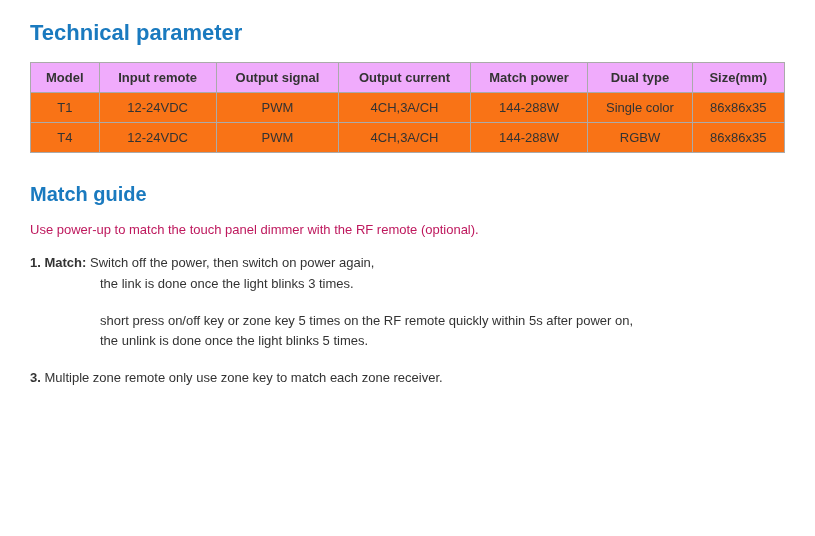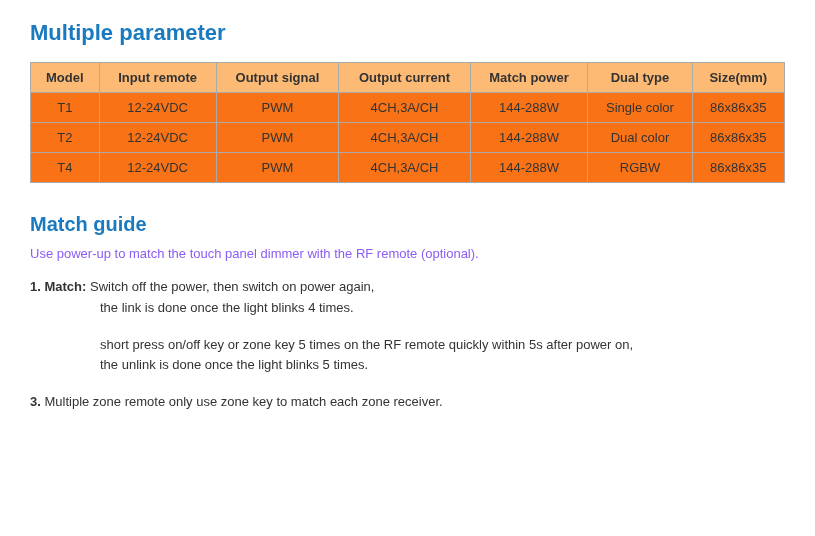--- a/index.html
+++ b/index.html
@@ -34,37 +34,37 @@
 
     .tech-table th,
     .tech-table td {
       border: 1px solid #aaaaaa;
       padding: 7px 10px;
       text-align: center;
     }
 
     .tech-table th {
       font-weight: bold;
-      background: #fdba74;
+      background: #f0abfc;
     }
 
     .tech-table td {
       background: #f97316;
     }
 
     .section-title {
       color: #1a7abf;
       font-size: 20px;
       font-weight: bold;
-      margin-bottom: 10px;
+      margin-bottom: 16px;
     }
 
     .intro-text {
       font-size: 13px;
-      color: #8b5cf6;
+      color: #be185d;
       margin-bottom: 14px;
     }
 
     .match-list {
       list-style: none;
       padding: 0;
       margin: 0;
     }
 
     .match-list li {
@@ -75,21 +75,21 @@
     }
 
     .match-list li .sub-line {
       display: block;
       margin-left: 70px;
     }
   </style>
 </head>
 <body>
 
-<h1 class="page-title">Multiple parameter</h1>
+<h1 class="page-title">Technical parameter</h1>
 
 <table class="tech-table">
   <thead>
     <tr>
     <th>Model</th>
         <th>Input remote</th>
         <th>Output signal</th>
         <th>Output current</th>
         <th>Match power</th>
         <th>Dual type</th>
@@ -100,41 +100,32 @@
   <tr>
         <td>T1</td>
         <td>12-24VDC</td>
         <td>PWM</td>
         <td>4CH,3A/CH</td>
         <td>144-288W</td>
         <td>Single color</td>
         <td>86x86x35</td>
       </tr>
       <tr>
-        <td>T2</td>
-        <td>12-24VDC</td>
-        <td>PWM</td>
-        <td>4CH,3A/CH</td>
-        <td>144-288W</td>
-        <td>Dual color</td>
-        <td>86x86x35</td>
-      </tr>
-      <tr>
         <td>T4</td>
         <td>12-24VDC</td>
         <td>PWM</td>
         <td>4CH,3A/CH</td>
         <td>144-288W</td>
         <td>RGBW</td>
         <td>86x86x35</td>
       </tr>
     </tbody>
 </table>
 
 <div>
   <h2 class="section-title">Match guide</h2>
   <p class="intro-text">Use power-up to match the touch panel dimmer with the RF remote (optional).</p>
   <ul class="match-list">
-  <li><span><strong>1. Match:</strong> Switch off the power, then switch on power again,</span><span class="sub-line">the link is done once the light blinks 4 times.</span></li>
+  <li><span><strong>1. Match:</strong> Switch off the power, then switch on power again,</span><span class="sub-line">the link is done once the light blinks 3 times.</span></li>
       <li><span class="sub-line">short press on/off key or zone key 5 times on the RF remote quickly within 5s after power on,</span><span class="sub-line">the unlink is done once the light blinks 5 times.</span></li>
       <li><strong>3.</strong> Multiple zone remote only use zone key to match each zone receiver.</li>
     </ul>
 </div>
 
 </body></html>

